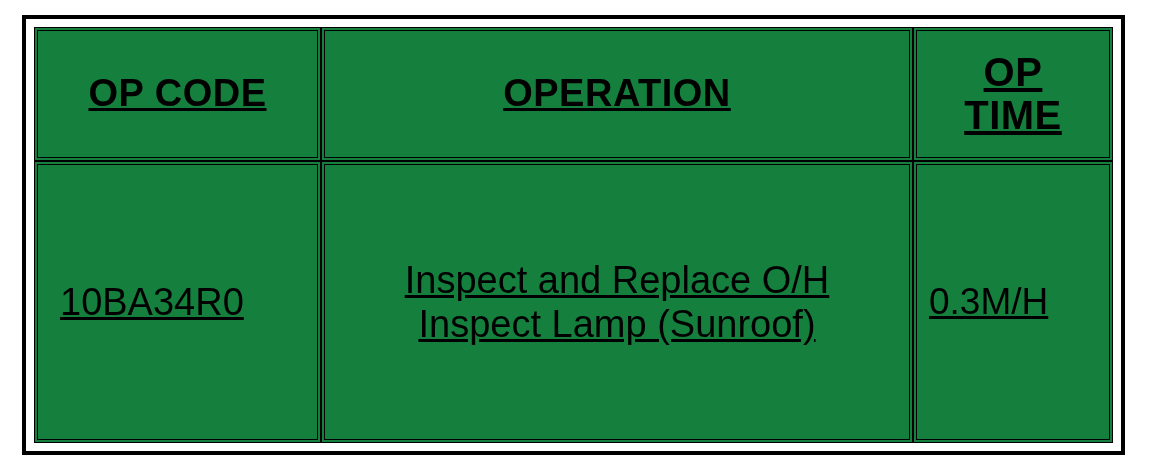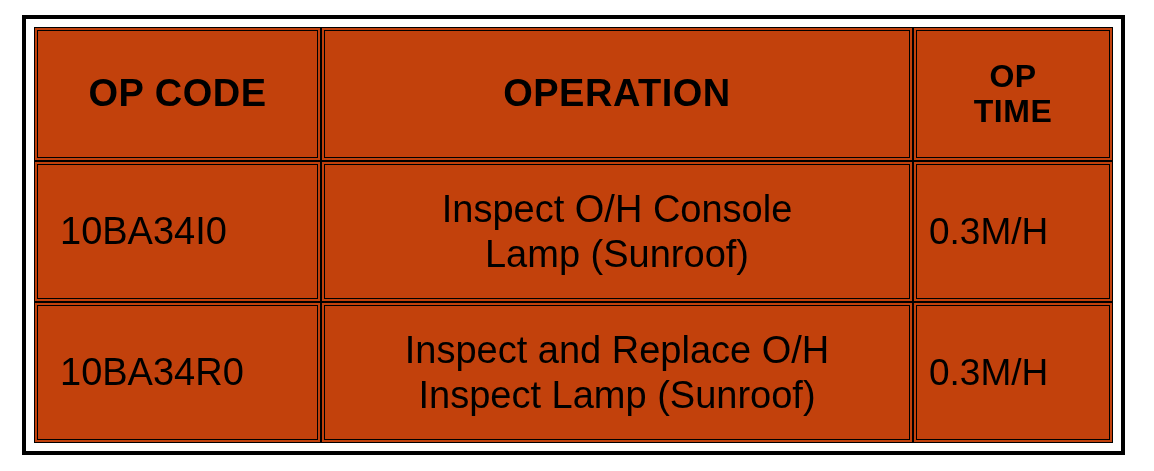--- a/index.html
+++ b/index.html
@@ -43,44 +43,45 @@
     height: 416px;
     border-collapse: separate;
     border-spacing: 0;
     table-layout: fixed;
     background: #ffffff;
   }
 
   table.op-table td,
   table.op-table th {
     border: 4px double #000000;
-    background: #c2410c;
+    background: #15803d;
     padding: 1px 10px;
     box-sizing: border-box;
     vertical-align: middle;
+    text-decoration: underline;
   }
 
   
   col.c-opcode    { width: 287px; }
   col.c-operation { width: 592px; }
   col.c-optime    { width: 200px; }
 
   
   thead th {
     background: #ffff80;
     height: 134px;
     font-weight: bold;
     font-size: 38px;
     line-height: 1.05;
     text-align: center;
     color: #000000;
     letter-spacing: 0.5px;
   }
   thead th.h-optime {
-    font-size: 32px;
+    font-size: 40px;
     line-height: 1.08;
     text-align: center;
   }
 
   
   tbody td {
     height: 141px;
     font-weight: normal;
     color: #000000;
   }
@@ -125,28 +126,20 @@
           <th class="h-opcode">OP CODE</th>
           <th class="h-operation">OPERATION</th>
           <th class="h-optime">
             <span class="twoline">OP</span>
             <span class="twoline">TIME</span>
           </th>
         </tr>
       </thead>
 
       <tbody>
-        <tr>
-          <td class="cell-opcode nowrap">10BA34I0</td>
-          <td class="cell-operation">
-            <span class="twoline">Inspect O/H Console</span>
-            <span class="twoline">Lamp (Sunroof)</span>
-          </td>
-          <td class="cell-optime nowrap">0.3M/H</td>
-        </tr>
 
         <tr>
           <td class="cell-opcode nowrap">10BA34R0</td>
           <td class="cell-operation">
             <span class="twoline">Inspect and Replace O/H</span>
             <span class="twoline">Inspect Lamp (Sunroof)</span>
           </td>
           <td class="cell-optime nowrap">0.3M/H</td>
         </tr>
       </tbody>

